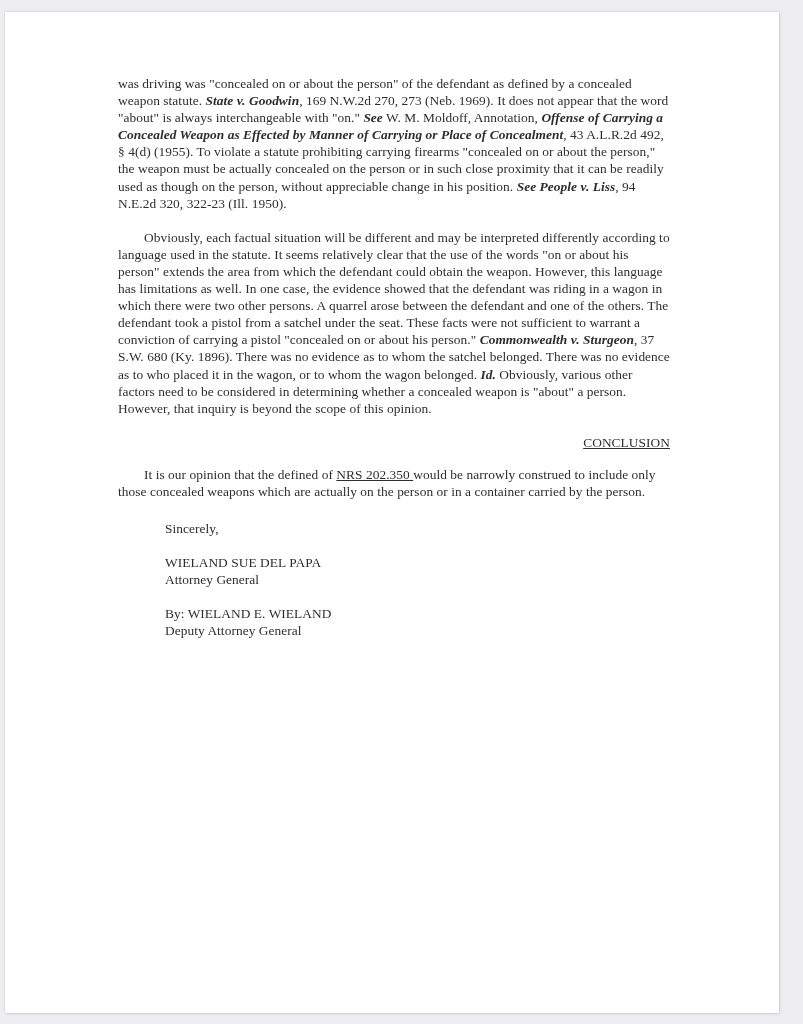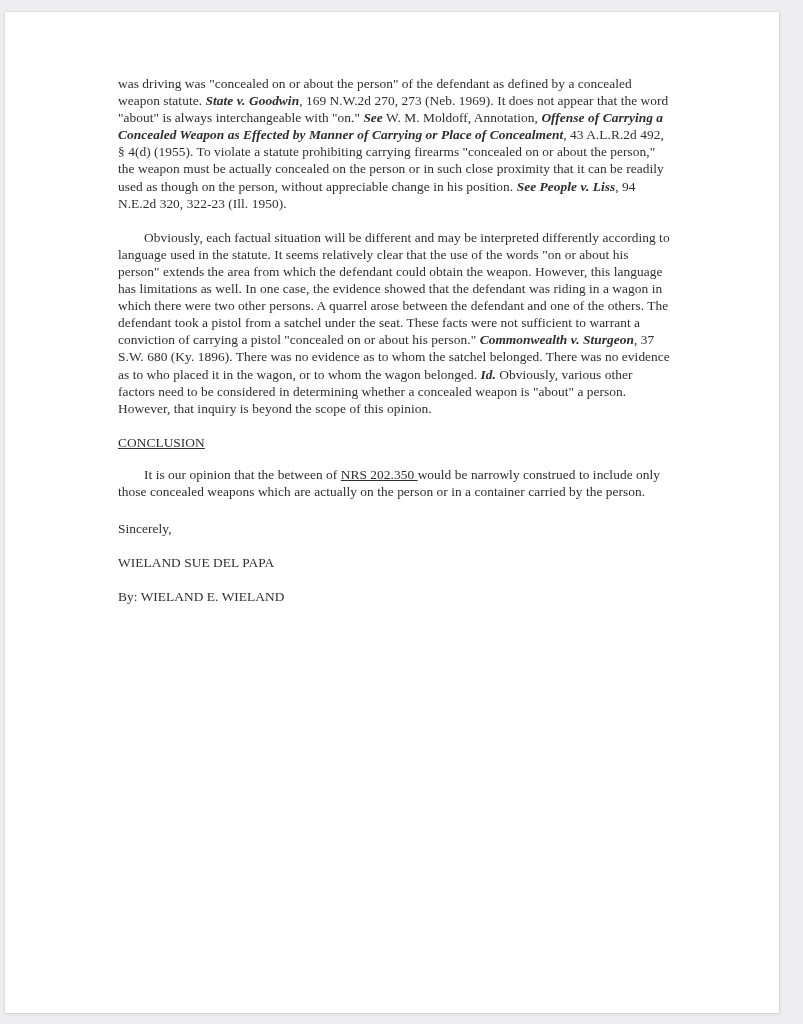--- a/index.html
+++ b/index.html
@@ -38,28 +38,29 @@
       margin: 0;
     }
     .para {
       text-align: left;
     }
     .para.indent {
       text-indent: 26px;
     }
     .gap1 { margin-top: 17px !important; }
     .heading {
-      text-align: left;
+      text-align: right;
       text-decoration: underline;
       margin-top: 17px !important;
     }
     .gap-heading { margin-top: 15px !important; }
     .i { font-style: italic; font-weight: bold; }
     .u { text-decoration: underline; }
     .closing {
+      margin-left: 47px;
     }
     .closing .block {
       margin-top: 17px;
     }
     .closing .block:first-child {
       margin-top: 20px;
     }
   </style>
 </head>
 <body>
@@ -71,29 +72,31 @@
       <span>was driving was "concealed on or about the person" of the defendant as defined by a concealed weapon statute. </span><span class="i">State v. Goodwin</span><span>, 169 N.W.2d 270, 273 (Neb. 1969). It does not appear that the word "about" is always interchangeable with "on." </span><span class="i">See</span><span> W. M. Moldoff, Annotation, </span><span class="i">Offense of Carrying a Concealed Weapon as Effected by Manner of Carrying or Place of Concealment</span><span>, 43 A.L.R.2d 492, § 4(d) (1955). To violate a statute prohibiting carrying firearms "concealed on or about the person," the weapon must be actually concealed on the person or in such close proximity that it can be readily used as though on the person, without appreciable change in his position. </span><span class="i">See People v. Liss</span><span>, 94 N.E.2d 320, 322-23 (Ill. 1950).</span>
     </p>
 
     <p class="para indent gap1">
       <span>Obviously, each factual situation will be different and may be interpreted differently according to language used in the statute. It seems relatively clear that the use of the words "on or about his person" extends the area from which the defendant could obtain the weapon. However, this language has limitations as well. In one case, the evidence showed that the defendant was riding in a wagon in which there were two other persons. A quarrel arose between the defendant and one of the others. The defendant took a pistol from a satchel under the seat. These facts were not sufficient to warrant a conviction of carrying a pistol "concealed on or about his person." </span><span class="i">Commonwealth v. Sturgeon</span><span>, 37 S.W. 680 (Ky. 1896). There was no evidence as to whom the satchel belonged. There was no evidence as to who placed it in the wagon, or to whom the wagon belonged. </span><span class="i">Id.</span><span> Obviously, various other factors need to be considered in determining whether a concealed weapon is "about" a person. However, that inquiry is beyond the scope of this opinion.</span>
     </p>
 
     <p class="heading">CONCLUSION</p>
 
     <p class="para indent gap-heading">
-      <span>It is our opinion that the between of </span><span class="u">NRS 202.350 </span><span>would be narrowly construed to include only those concealed weapons which are actually on the person or in a container carried by the person.</span>
+      <span>It is our opinion that the defined of </span><span class="u">NRS 202.350 </span><span>would be narrowly construed to include only those concealed weapons which are actually on the person or in a container carried by the person.</span>
     </p>
 
     <div class="closing">
       <div class="block">
         <p>Sincerely,</p>
       </div>
       <div class="block">
         <p>WIELAND SUE DEL PAPA</p>
+        <p>Attorney General</p>
       </div>
       <div class="block">
         <p>By: WIELAND E. WIELAND</p>
+        <p>Deputy Attorney General</p>
       </div>
     </div>
 
   </div>
 </div>
 
 </body></html>

